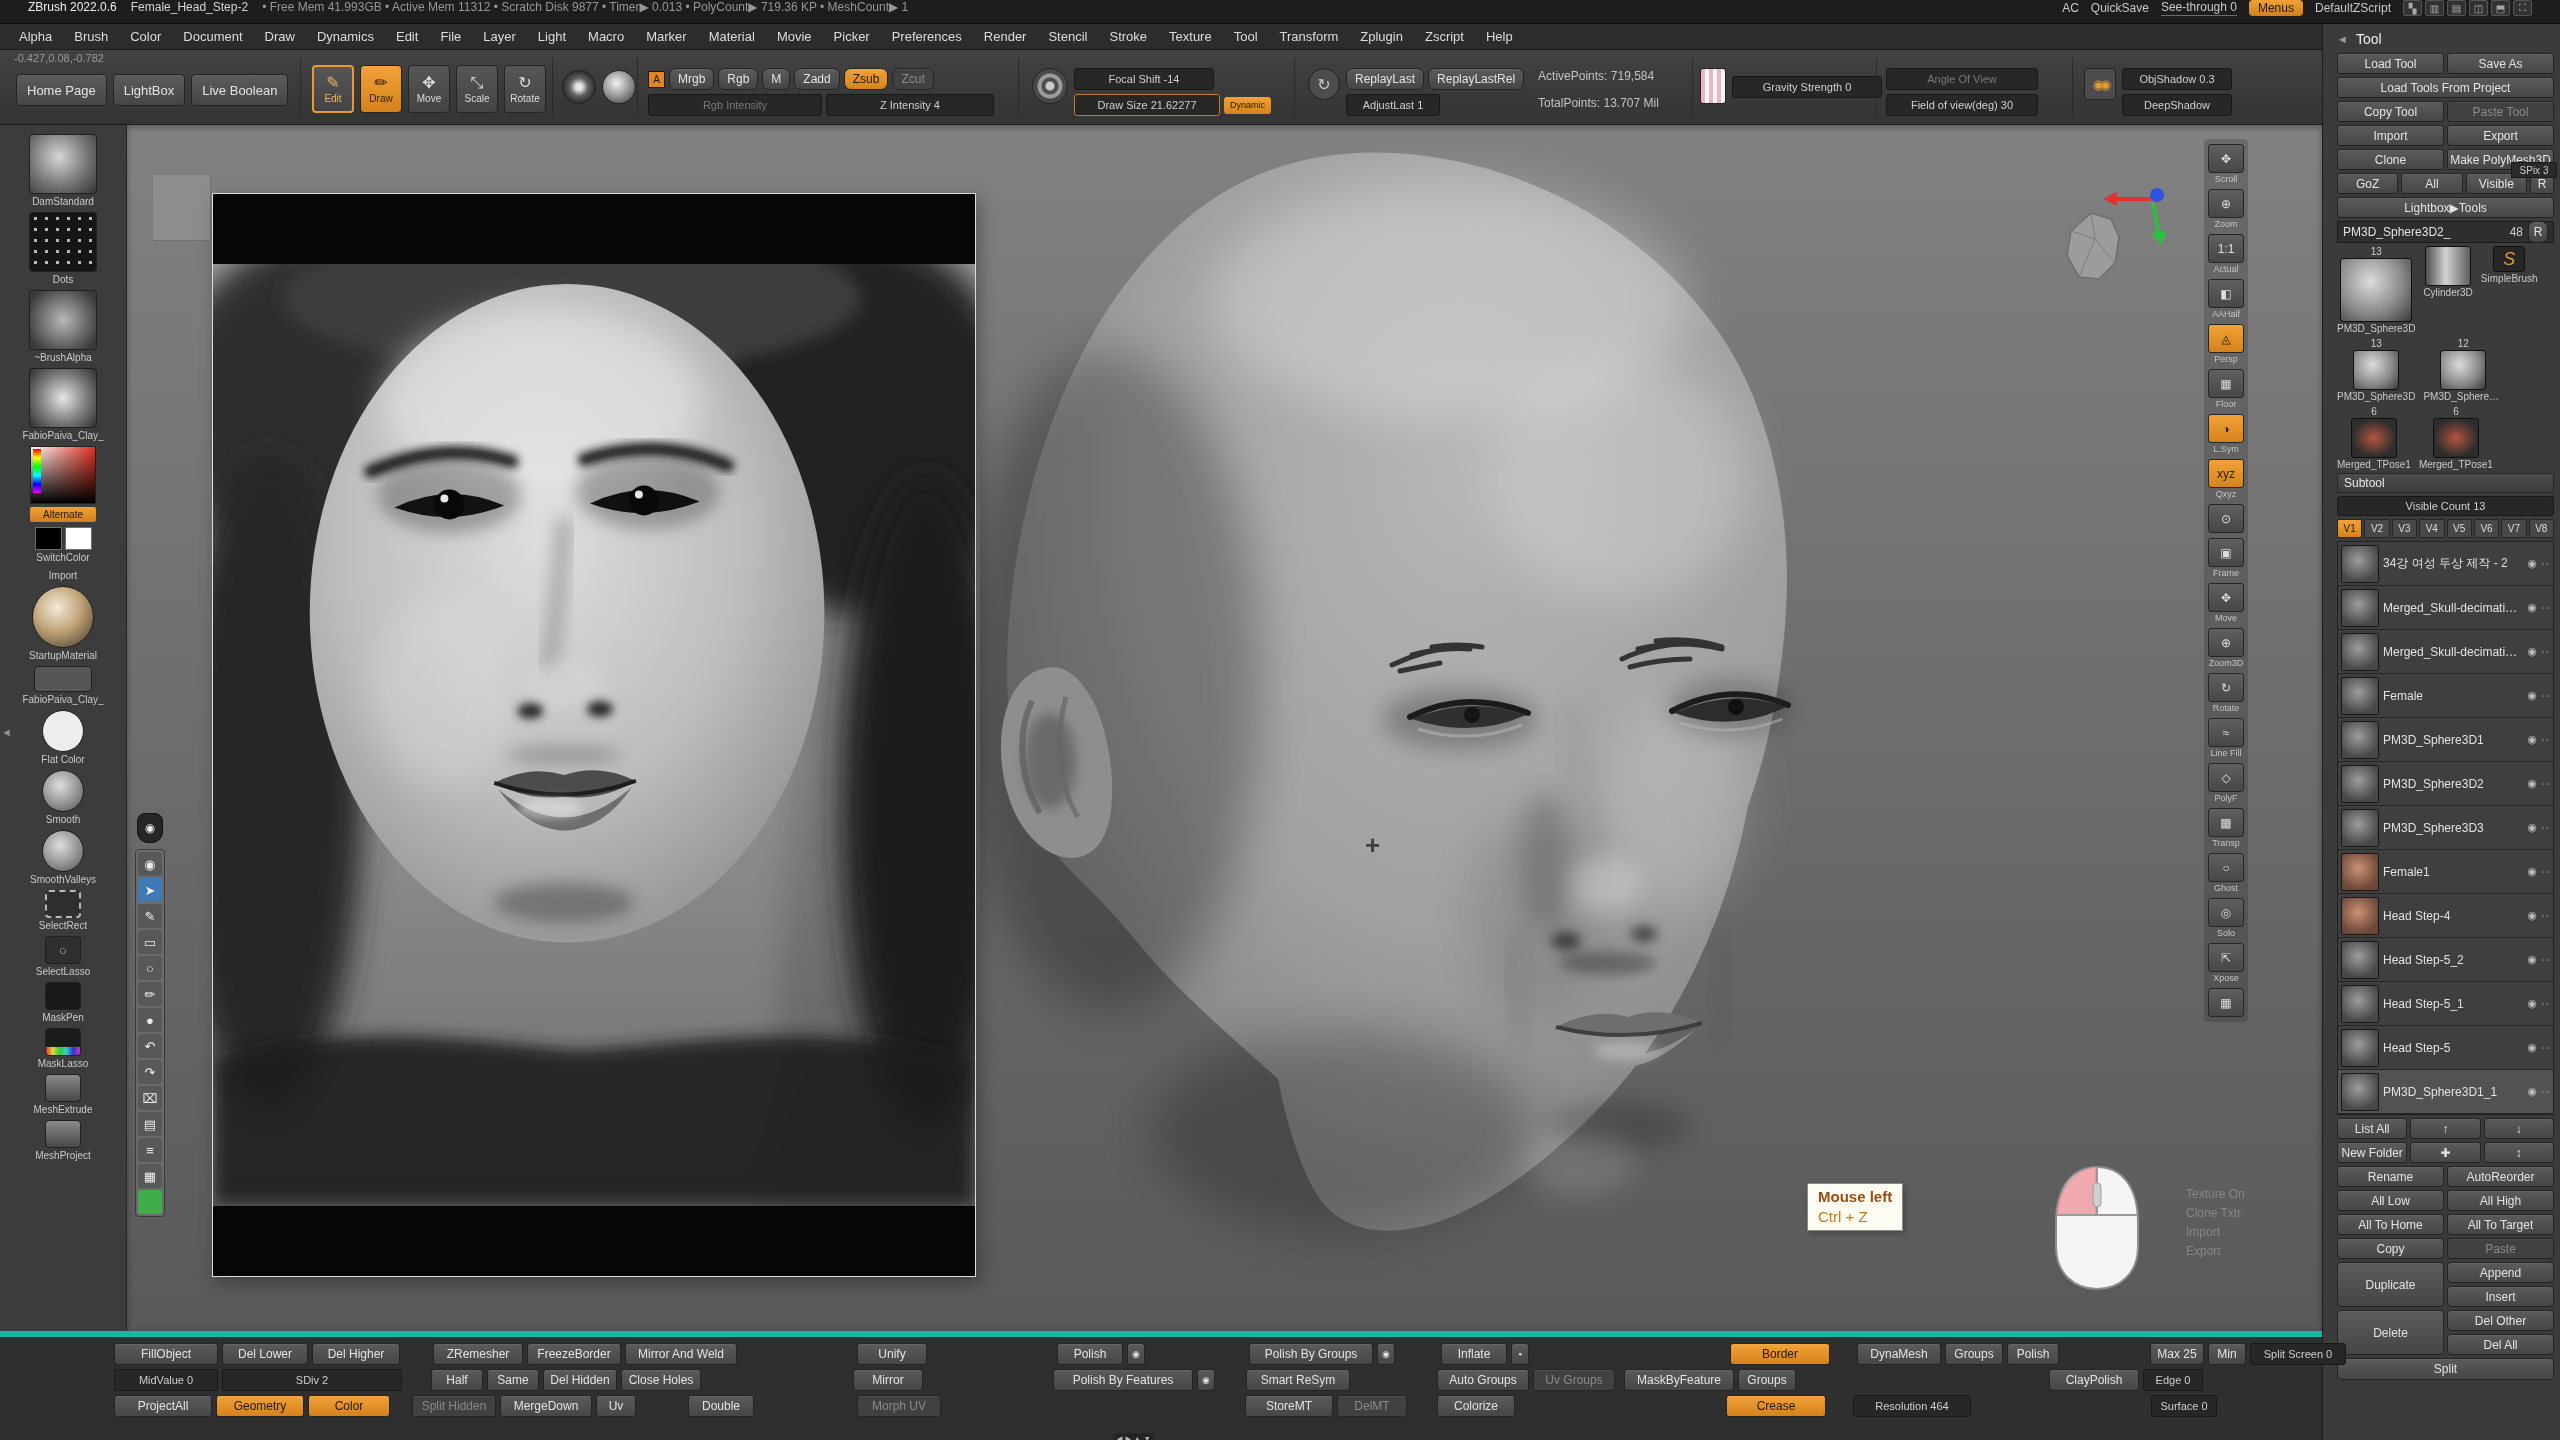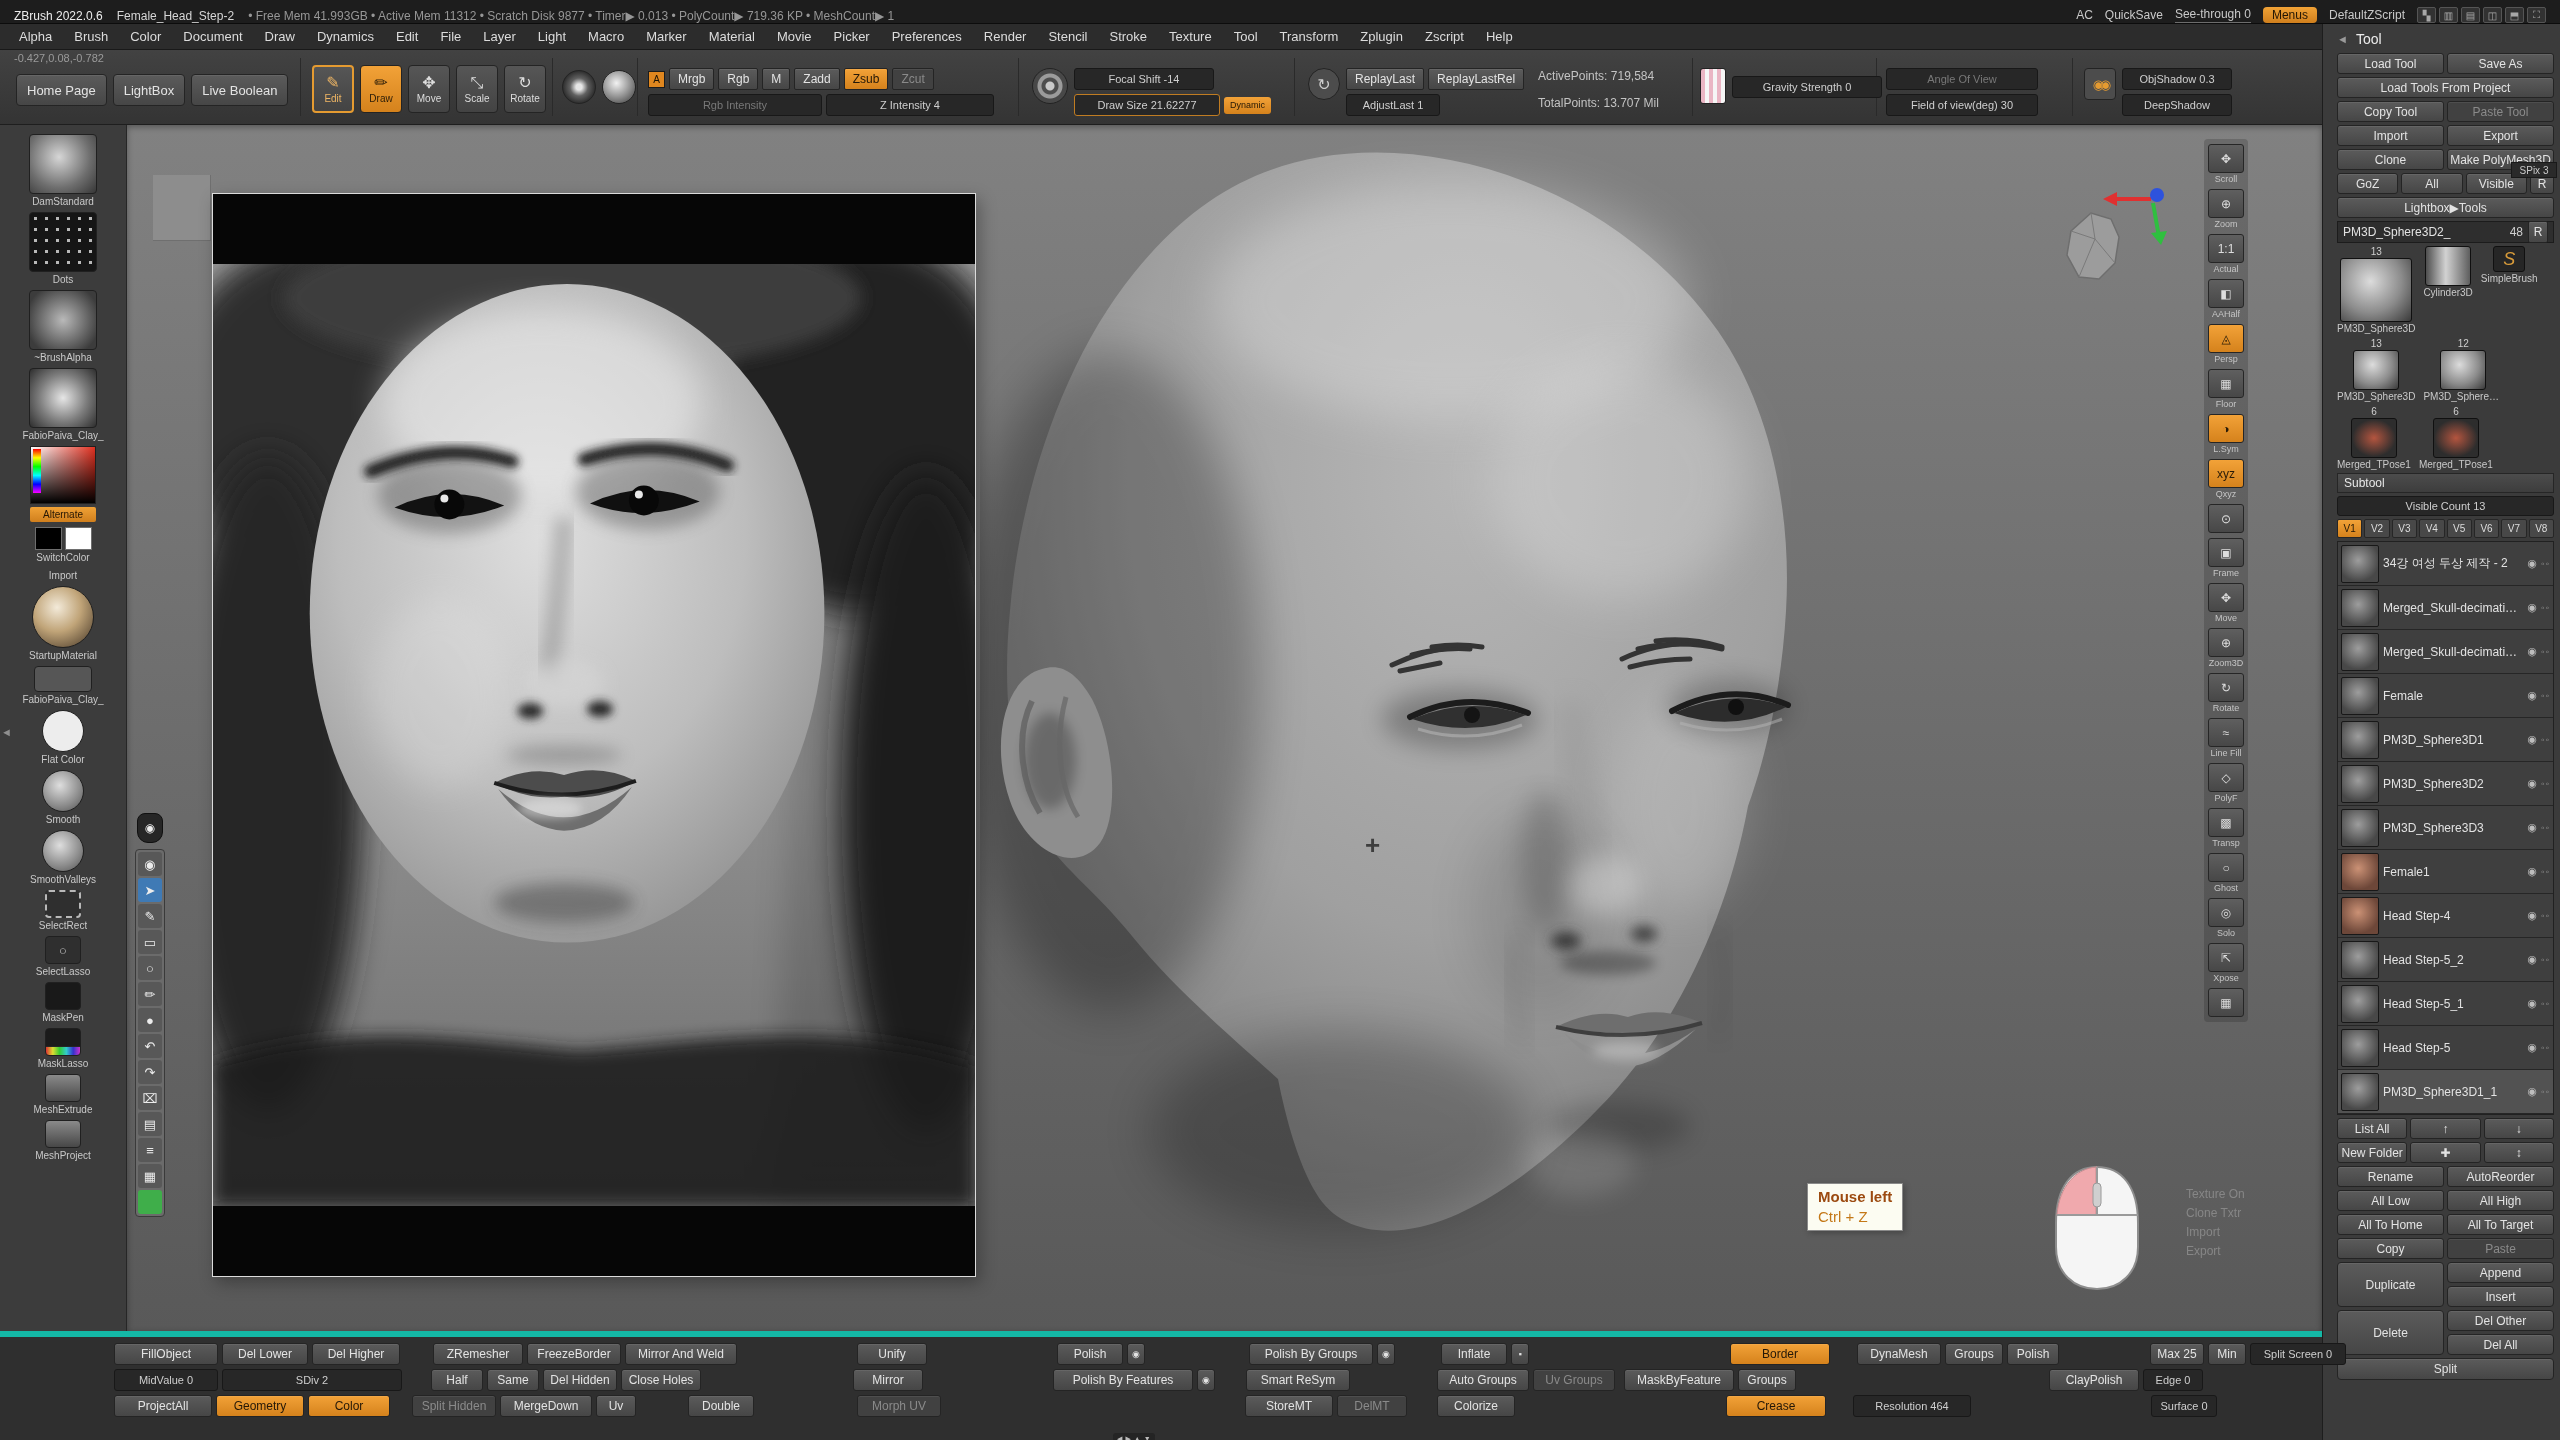--- a/index.html
+++ b/index.html
@@ -1,42 +1,42 @@
 <!DOCTYPE html>
 <html><head>
 <meta charset="utf-8">
 <style>
 *{margin:0;padding:0;box-sizing:border-box}
 html,body{background:#141414}
 body{font-family:"Liberation Sans",sans-serif;color:#d6d6d6}
 #app{position:relative;width:2560px;height:1440px;background:#3a3a3a;overflow:hidden;font-size:13px}
 
 
-.titlebar{position:absolute;left:0;top:0;width:2560px;height:24px;background:#1d1d1d;display:flex;align-items:flex-end;gap:14px;padding:0 14px;font-size:12px;color:#bdbdbd;border-bottom:1px solid #0c0c0c}
+.titlebar{position:absolute;left:0;top:0;width:2560px;height:24px;background:#1d1d1d;display:flex;align-items:flex-start;gap:14px;padding:0 28px;font-size:12px;color:#bdbdbd;border-bottom:1px solid #0c0c0c}
 .tb-app{color:#ededed}
 .tb-doc{color:#d6d6d6}
 .tb-stats{color:#969696;white-space:nowrap;overflow:hidden}
 .tb-right{margin-left:auto;display:flex;align-items:center;gap:12px;color:#c9c9c9;white-space:nowrap}
 .tb-menus{background:linear-gradient(#f0a236,#d07f1d);color:#231604;padding:1px 9px;border-radius:4px}
 .tb-see{border-bottom:1px solid #6d6d6d;padding-bottom:1px}
 .tb-icons{display:inline-flex;gap:3px}
 .tb-ic{width:19px;height:16px;background:#323232;border:1px solid #555;border-radius:2px;display:inline-flex;align-items:center;justify-content:center;font-size:10px;color:#a8a8a8}
 
 
 .menubar{position:absolute;top:24px;left:0;width:2322px;height:26px;background:#2c2c2c;border-bottom:1px solid #191919;display:flex;align-items:center;padding:0 8px}
 .mi{padding:3px 11px;font-size:13px;color:#dcdcdc;border-radius:3px;cursor:default}
 
 
 .shelf{position:absolute;top:50px;left:0;width:2322px;height:75px;background:linear-gradient(#424242,#343434);border-bottom:1px solid #1e1e1e}
 .coords{position:absolute;left:14px;top:2px;font-size:11px;color:#9a9a9a}
 .sh-group{position:absolute;display:flex;gap:6px;align-items:flex-start}
 .sh-col{position:absolute;display:flex;flex-direction:column;gap:4px}
 .row{display:flex;gap:4px;align-items:center}
 .btn{background:linear-gradient(#5b5b5b,#464646);border:1px solid #242424;border-radius:4px;color:#e3e3e3;display:inline-flex;align-items:center;justify-content:center;padding:0 10px;height:32px;font-size:13px;box-shadow:inset 0 1px 0 rgba(255,255,255,.07);white-space:nowrap;overflow:hidden}
-.btn.sm{height:22px;font-size:12px;padding:0 8px;border-radius:2px}
+.btn.sm{height:22px;font-size:12px;padding:0 8px;border-radius:7px}
 .btn.on,.btn.orange{background:linear-gradient(#f2a238,#d5821c);color:#241808}
 .btn.dis{color:#8a8a8a;background:#414141}
 .sl{background:#272727;border:1px solid #181818;border-radius:3px;height:22px;display:flex;align-items:center;justify-content:center;font-size:11px;color:#cfcfcf;white-space:nowrap;overflow:hidden}
 .sl.dis{color:#787878}
 .sl.hl{border-color:#c07c22}
 .mode{width:42px;height:48px;display:flex;flex-direction:column;align-items:center;justify-content:center;gap:2px;font-size:10px;background:linear-gradient(#565656,#434343);border:1px solid #242424;border-radius:4px;color:#ddd}
 .mode .g{font-size:16px;line-height:16px}
 .mode.on{background:linear-gradient(#f2a238,#d5821c);color:#2a1c08}
 .mode.outline{border:2px solid #e59b31;color:#eeb564}
 .circ{width:34px;height:34px;border-radius:50%;border:1px solid #232323}

